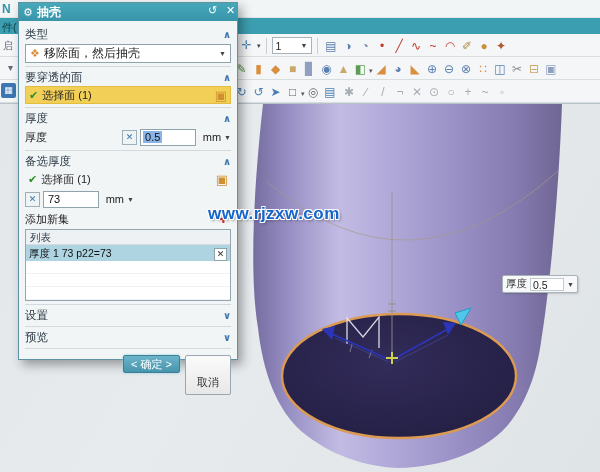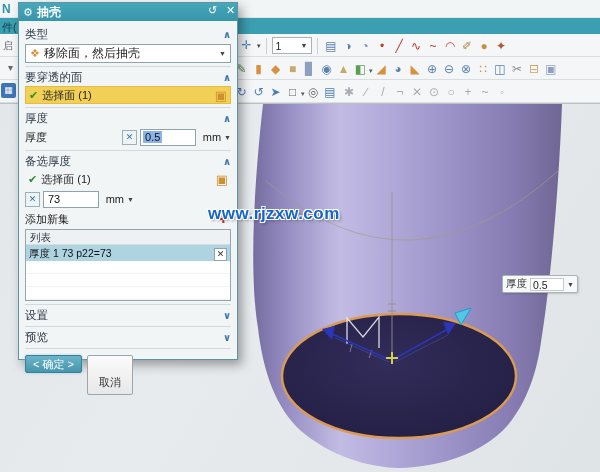--- a/index.html
+++ b/index.html
@@ -67,21 +67,21 @@
   .unit { font-size:11px; color:#222; width:22px; text-align:right; }
   .add-row { height:16px; display:flex; align-items:center; margin-top:2px; }
   .add-row .a-lbl { font-size:11px; color:#222; flex:1; }
   .add-ico { color:#cc3333; font-size:11px; font-weight:bold; border:1px solid transparent; width:16px; text-align:center; }
   .list-box { border:1px solid #93a6b0; background:#fff; margin-top:2px; height:72px; overflow:hidden; }
   .list-head { height:15px; background:#eef1f3; border-bottom:1px solid #d6dce0; font-size:10.5px; color:#2b3a47; padding:1px 4px; }
   .list-row-sel { height:16px; background:#aed4e2; display:flex; align-items:flex-end; padding:0 3px; }
   .list-row-sel .lr-txt { font-size:10.5px; color:#111; flex:1; }
   .del-btn { width:13px; height:13px; background:#fff; border:1px solid #8fa3ad; font-size:9px; line-height:11px; text-align:center; color:#333; }
   .list-empty { height:13px; border-bottom:1px solid #f0f2f4; }
-  .btn-row { display:flex; justify-content:flex-start; gap:5px; margin:6px 0 0 0; }
+  .btn-row { display:flex; justify-content:flex-end; gap:5px; margin:6px 0 0 0; }
   .btn { height:18px; font-size:11px; padding:1px 7px; border-radius:2px; }
   .btn-ok { background:linear-gradient(#6cb4ca,#4795ad); border:1px solid #3a7f96; color:#fff; box-shadow:0 0 3px #9fd2e0; }
   .btn-cancel { background:linear-gradient(#fbfbfb,#e8e8e8); border:1px solid #9aa5ad; color:#333; padding:19px 11px; }
 </style>
 </head>
 <body>
 
 <div class="titlebar">
   <span class="nx-logo">N</span>
 </div>

